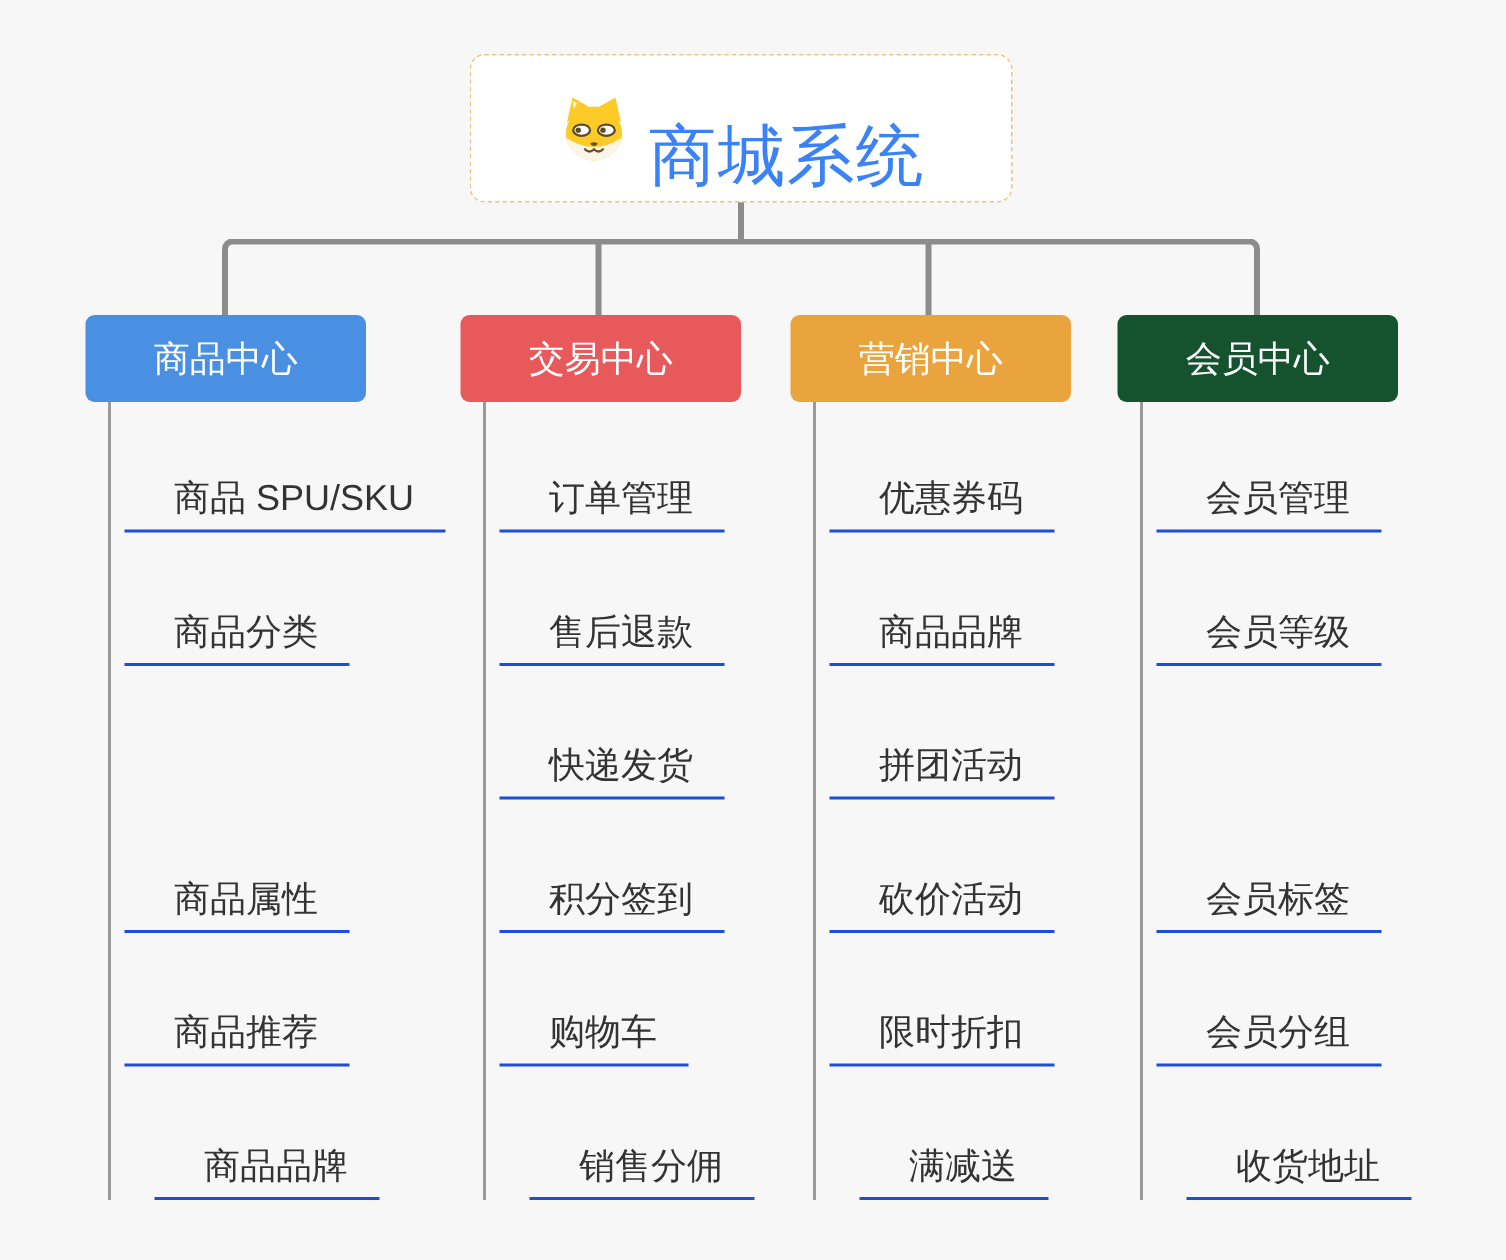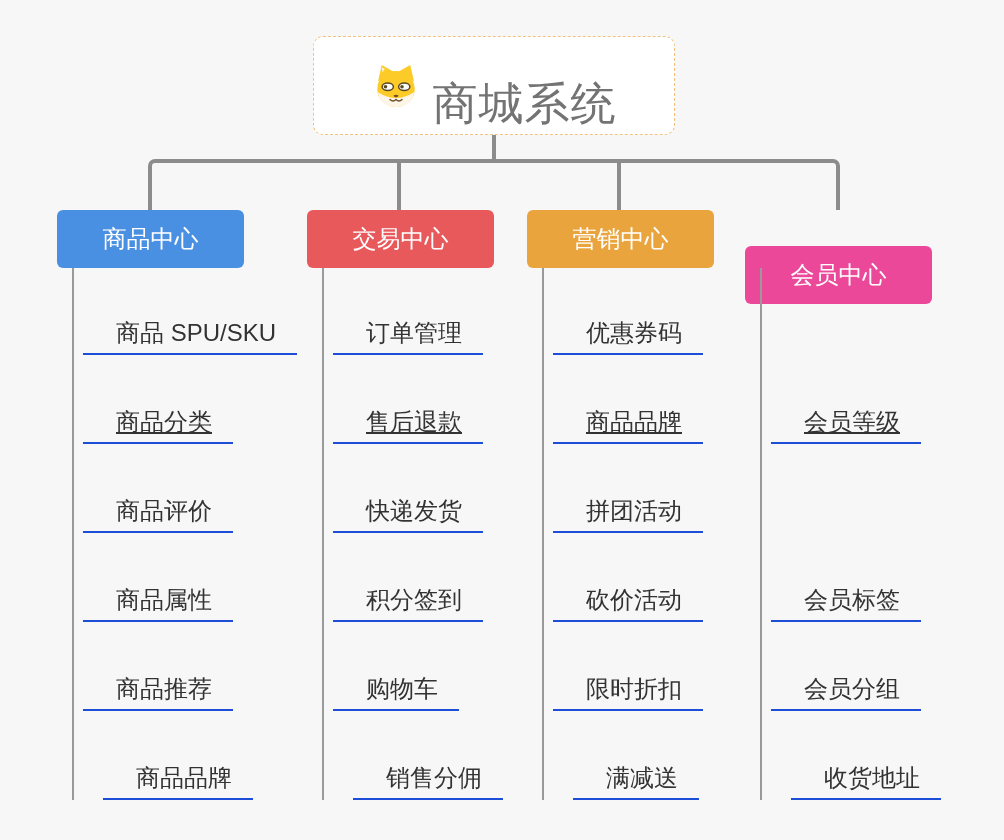--- a/index.html
+++ b/index.html
@@ -15,21 +15,21 @@
   
   .root-node{
     position:absolute;left:313px;top:36px;width:362px;height:99px;
     background:#ffffff;
     border:1px dashed #f2c27d;
     border-radius:10px;
     display:flex;align-items:center;justify-content:center;gap:13px;
     box-sizing:border-box;
   }
   .root-label{
-    font-size:45px;color:#737373;letter-spacing:1px;white-space:nowrap;margin-top:36px;
+    font-size:45px;color:#3b82f6;letter-spacing:1px;white-space:nowrap;margin-top:36px;
   }
   .root-icon{width:48px;height:48px;flex:0 0 auto;}
 
   
   .stem{
     position:absolute;left:492px;top:134px;width:4px;height:27px;background:#8c8c8c;
   }
   .bus{
     position:absolute;left:148px;top:159px;width:692px;height:51px;
     border-top:4px solid #8c8c8c;
@@ -63,21 +63,21 @@
     position:absolute;left:15px;top:58px;width:2px;height:532px;background:#9a9a9a;
   }
   .leaf{
     position:absolute;left:26px;
     padding:0 21px 4px 33px;
     border-bottom:2px solid #1d4ed8;
     font-size:24px;line-height:32px;color:#333333;
     white-space:nowrap;
   }
   .leaf-0{top:107px;}
-  .leaf-1{top:196px;text-decoration:underline;}
+  .leaf-1{top:196px;}
   .leaf-2{top:285px;}
   .leaf-3{top:374px;}
   .leaf-4{top:463px;}
   .leaf-5{top:552px;margin-left:20px;}
 </style>
 </head>
 <body>
 
 <div class="canvas">
 
@@ -107,21 +107,20 @@
       <path d="M24 50 Q 28 54 32 50 Q 36 54 40 50" fill="none" stroke="#6b4f2a" stroke-width="2" stroke-linecap="round"></path>
     </svg>
     <span class="root-label">商城系统</span>
   </div>
 
   <div class="col col-0">
     <div class="branch-node" style="background-color: rgb(74, 144, 226);">商品中心</div>
     <div class="trunk"></div>
     <div class="leaf leaf-0">商品 SPU/SKU</div>
     <div class="leaf leaf-1">商品分类</div>
-    <div class="leaf leaf-2">商品评价</div>
     <div class="leaf leaf-3">商品属性</div>
     <div class="leaf leaf-4">商品推荐</div>
     <div class="leaf leaf-5">商品品牌</div>
   </div>
 
   <div class="col col-1">
     <div class="branch-node" style="background-color: rgb(232, 89, 91);">交易中心</div>
     <div class="trunk"></div>
     <div class="leaf leaf-0">订单管理</div>
     <div class="leaf leaf-1">售后退款</div>
@@ -136,21 +135,22 @@
     <div class="trunk"></div>
     <div class="leaf leaf-0">优惠券码</div>
     <div class="leaf leaf-1">商品品牌</div>
     <div class="leaf leaf-2">拼团活动</div>
     <div class="leaf leaf-3">砍价活动</div>
     <div class="leaf leaf-4">限时折扣</div>
     <div class="leaf leaf-5">满减送</div>
   </div>
 
   <div class="col col-3">
-    <div class="branch-node" style="background-color: #ec4899; margin-top: 36px;">会员中心</div>
+    <div class="branch-node" style="background-color: #14532d;">会员中心</div>
     <div class="trunk"></div>
+    <div class="leaf leaf-0">会员管理</div>
     <div class="leaf leaf-1">会员等级</div>
     <div class="leaf leaf-3">会员标签</div>
     <div class="leaf leaf-4">会员分组</div>
     <div class="leaf leaf-5">收货地址</div>
   </div>
 
 </div>
 
 </body></html>

